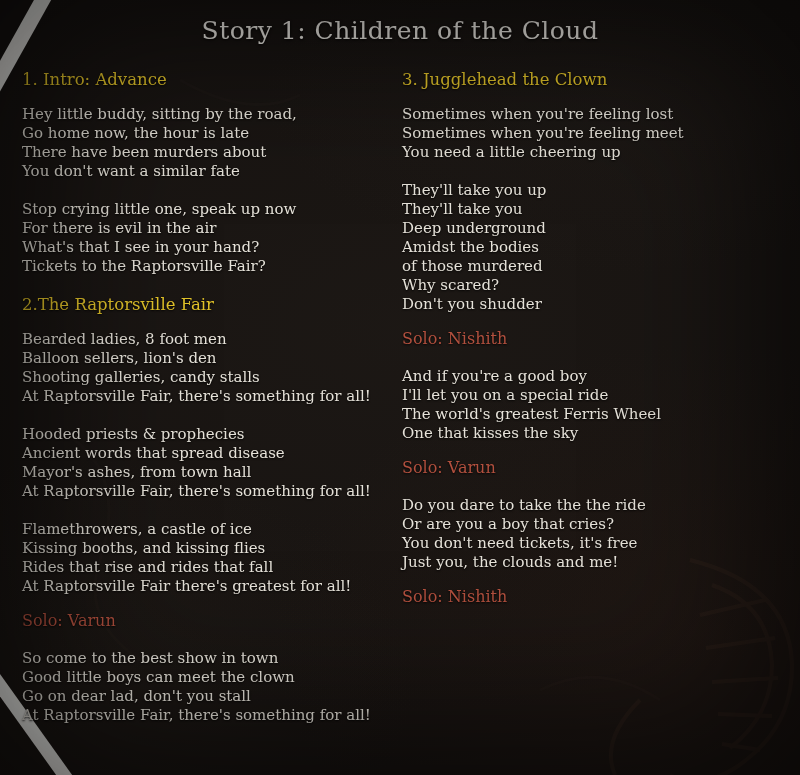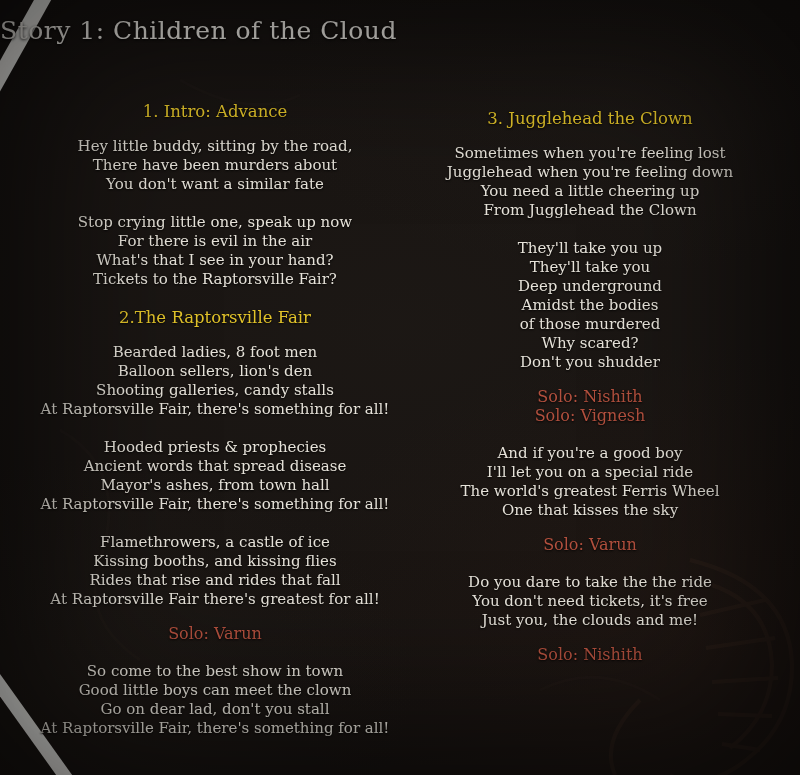--- a/index.html
+++ b/index.html
@@ -34,37 +34,37 @@
   .deco-svg {
     position: absolute;
     inset: 0;
     pointer-events: none;
   }
   .page-title {
     position: absolute;
     top: 16px;
     left: 0;
     width: 800px;
-    text-align: left;
+    text-align: center;
     font-size: 25px;
     letter-spacing: 0.5px;
     color: var(--title-color, #f0ede7);
     text-shadow: 0 1px 3px rgba(0,0,0,0.9);
     white-space: nowrap;
   }
   .column {
     position: absolute;
-    top: 12px;
-    padding-top: 90px;
-    text-align: center;
+    top: 0;
+    padding-top: 70px;
+    text-align: left;
     color: var(--lyrics-color, #e6e2d9);
     text-shadow: 0 1px 2px rgba(0,0,0,0.85);
   }
   .column.left  { left: 22px;  width: 386px; }
-  .column.right { left: 402px; width: 376px; margin-top: 7px; }
+  .column.right { left: 402px; width: 376px; }
   .block { margin: 0 0 19px 0; }
   .line {
     height: 19px;
     line-height: 19px;
     font-size: 15px;
     white-space: nowrap;
   }
   .heading { margin-bottom: 16px; }
   .heading .line {
     font-size: 16.5px;
@@ -104,20 +104,21 @@
 </svg>
 
 <div class="page-title">Story 1: Children of the Cloud</div>
 
 <div class="column left">
     <div class="block heading">
       <div class="line">1. Intro: Advance</div>
     </div>
     <div class="block stanza">
       <div class="line">Hey little buddy, sitting by the road,</div>
+      <div class="line">Go home now, the hour is late</div>
       <div class="line">There have been murders about</div>
       <div class="line">You don't want a similar fate</div>
     </div>
     <div class="block stanza">
       <div class="line">Stop crying little one, speak up now</div>
       <div class="line">For there is evil in the air</div>
       <div class="line">What's that I see in your hand?</div>
       <div class="line">Tickets to the Raptorsville Fair?</div>
     </div>
     <div class="block heading">
@@ -150,48 +151,47 @@
       <div class="line">Go on dear lad, don't you stall</div>
       <div class="line">At Raptorsville Fair, there's something for all!</div>
     </div>
   </div>
 <div class="column right">
     <div class="block heading">
       <div class="line">3. Jugglehead the Clown</div>
     </div>
     <div class="block stanza">
       <div class="line">Sometimes when you're feeling lost</div>
-      <div class="line">Jugglehead when you're feeling down</div>
+      <div class="line">Sometimes when you're feeling meet</div>
       <div class="line">You need a little cheering up</div>
-      <div class="line">From Jugglehead the Clown</div>
     </div>
     <div class="block stanza">
       <div class="line">They'll take you up</div>
       <div class="line">They'll take you</div>
       <div class="line">Deep underground</div>
       <div class="line">Amidst the bodies</div>
       <div class="line">of those murdered</div>
       <div class="line">Why scared?</div>
       <div class="line">Don't you shudder</div>
     </div>
     <div class="block solo">
       <div class="line">Solo: Nishith</div>
-      <div class="line">Solo: Vignesh</div>
     </div>
     <div class="block stanza">
       <div class="line">And if you're a good boy</div>
       <div class="line">I'll let you on a special ride</div>
       <div class="line">The world's greatest Ferris Wheel</div>
       <div class="line">One that kisses the sky</div>
     </div>
     <div class="block solo">
       <div class="line">Solo: Varun</div>
     </div>
     <div class="block stanza">
       <div class="line">Do you dare to take the the ride</div>
+      <div class="line">Or are you a boy that cries?</div>
       <div class="line">You don't need tickets, it's free</div>
       <div class="line">Just you, the clouds and me!</div>
     </div>
     <div class="block solo">
       <div class="line">Solo: Nishith</div>
     </div>
   </div>
 
 <div class="vignette"></div>
 

